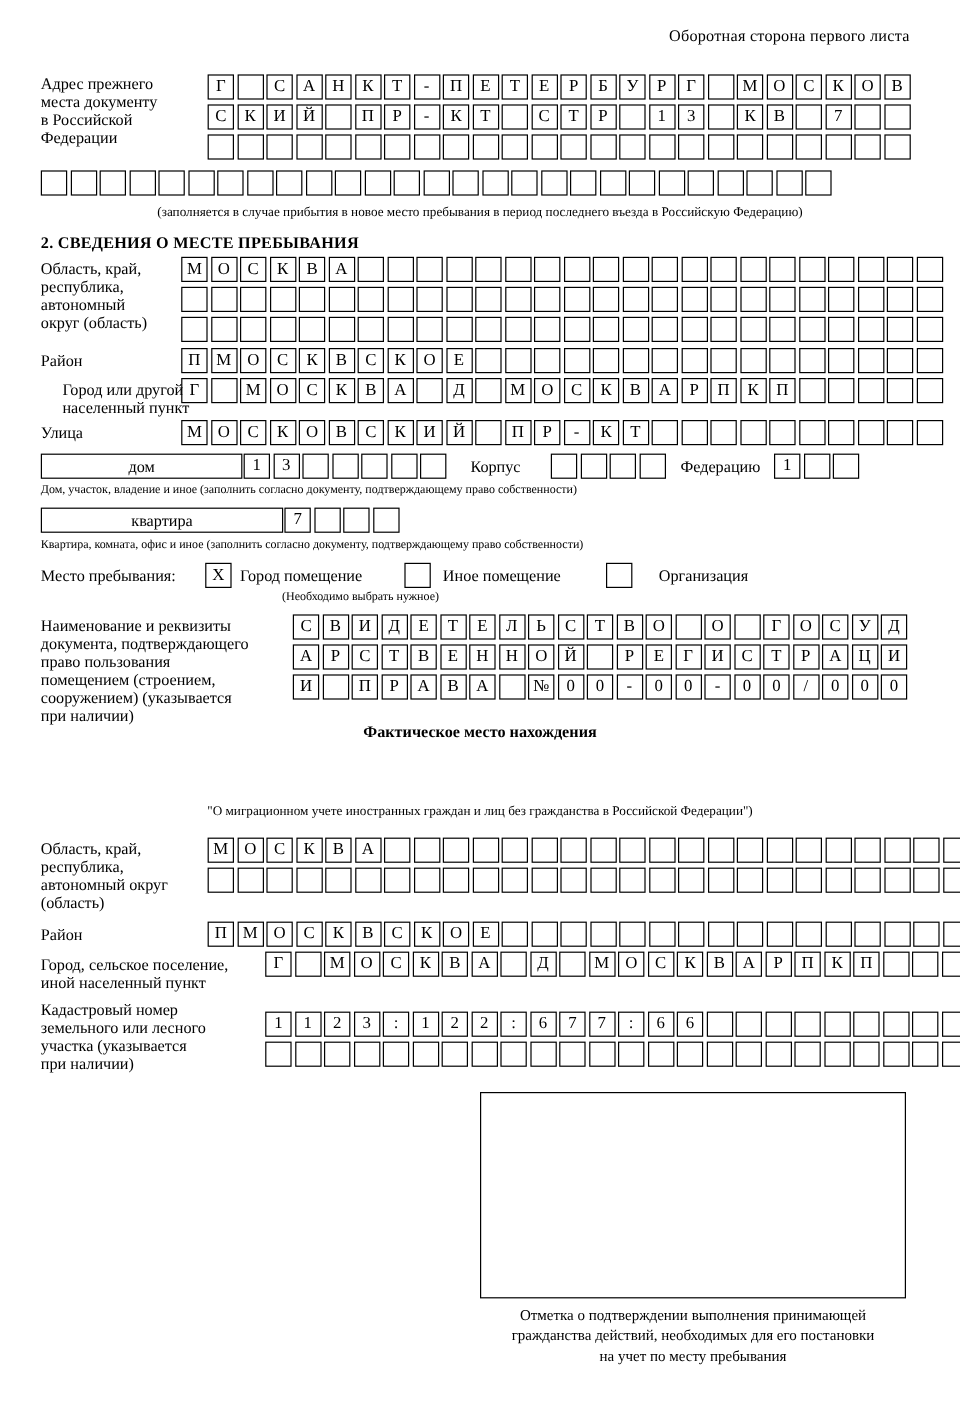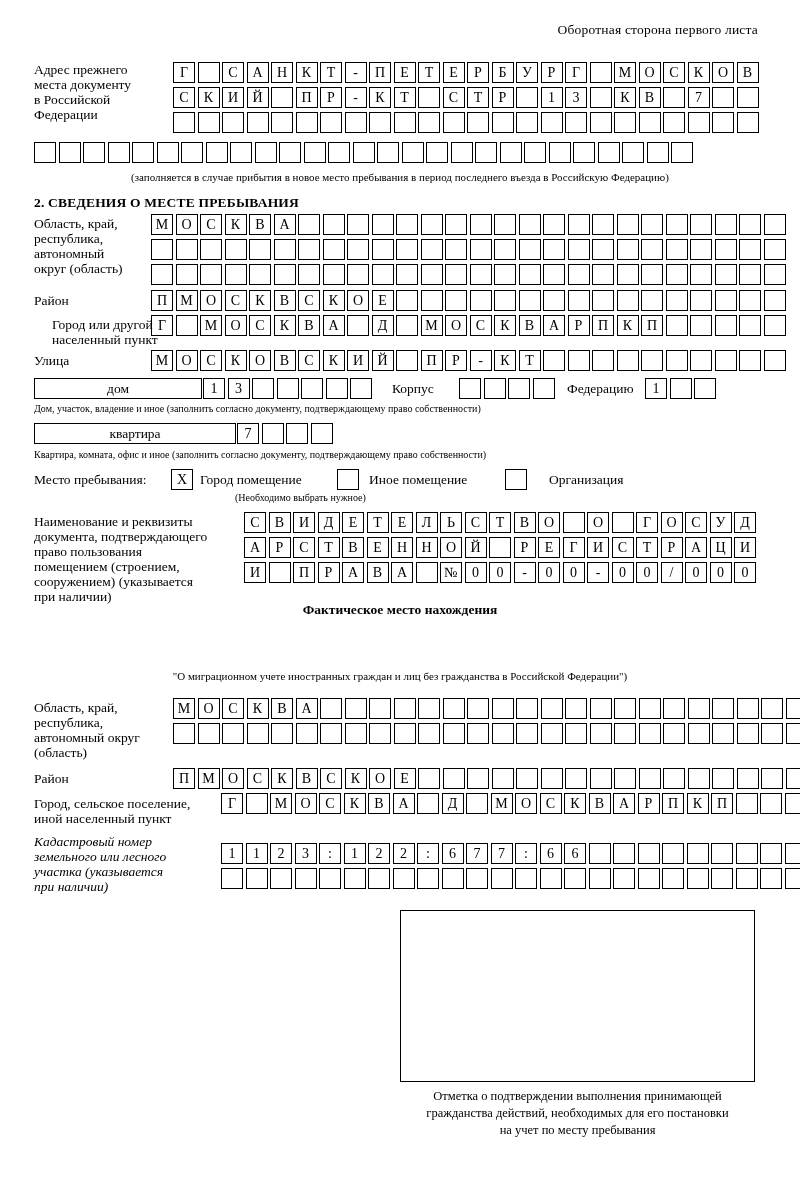--- a/index.html
+++ b/index.html
@@ -637,21 +637,21 @@
       <div class="cell">А</div>
       <div class="cell">Р</div>
       <div class="cell">П</div>
       <div class="cell">К</div>
       <div class="cell">П</div>
       <div class="cell blank"></div>
       <div class="cell blank"></div>
       <div class="cell blank"></div>
     </div>
 
-  <div class="label" style="position:absolute; left:34px; top:834px;font-style:italic;">Кадастровый номер
+  <div class="label" style="position:absolute; left:34px; top:834px;">Кадастровый номер
 земельного или лесного
 участка (указывается
 при наличии)</div>
   <div class="boxes" id="al-cad-0" style="position:absolute; left:221px; top:843px;">
       <div class="cell">1</div>
       <div class="cell">1</div>
       <div class="cell">2</div>
       <div class="cell">3</div>
       <div class="cell">:</div>
       <div class="cell">1</div>

